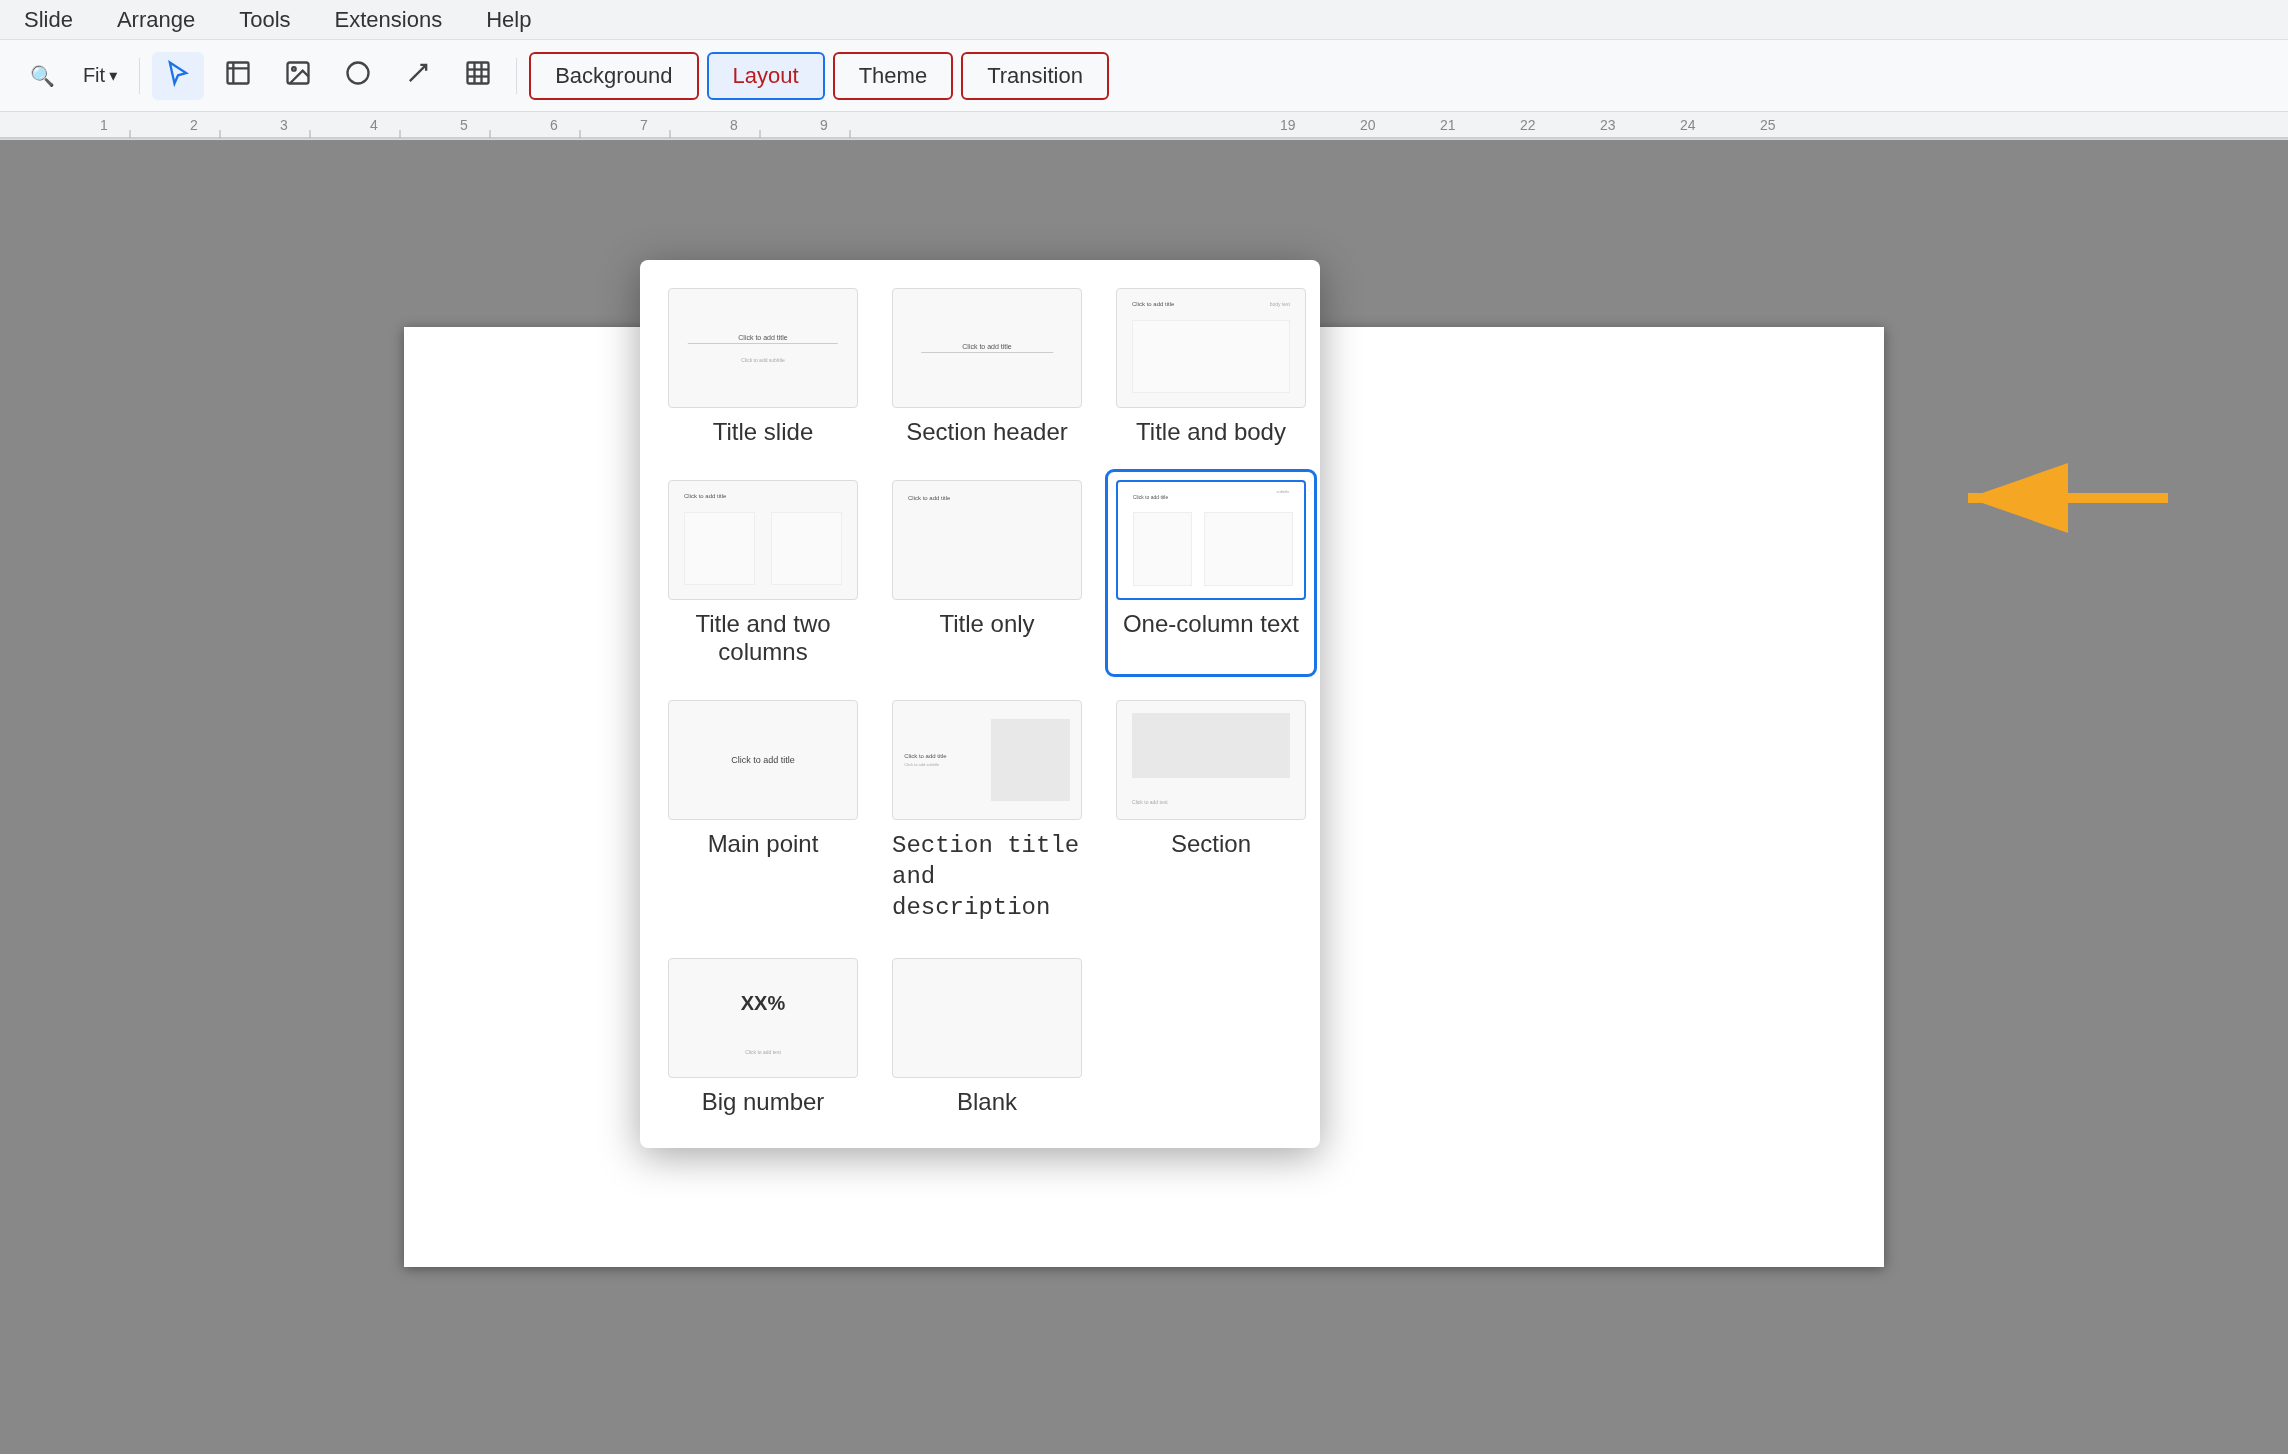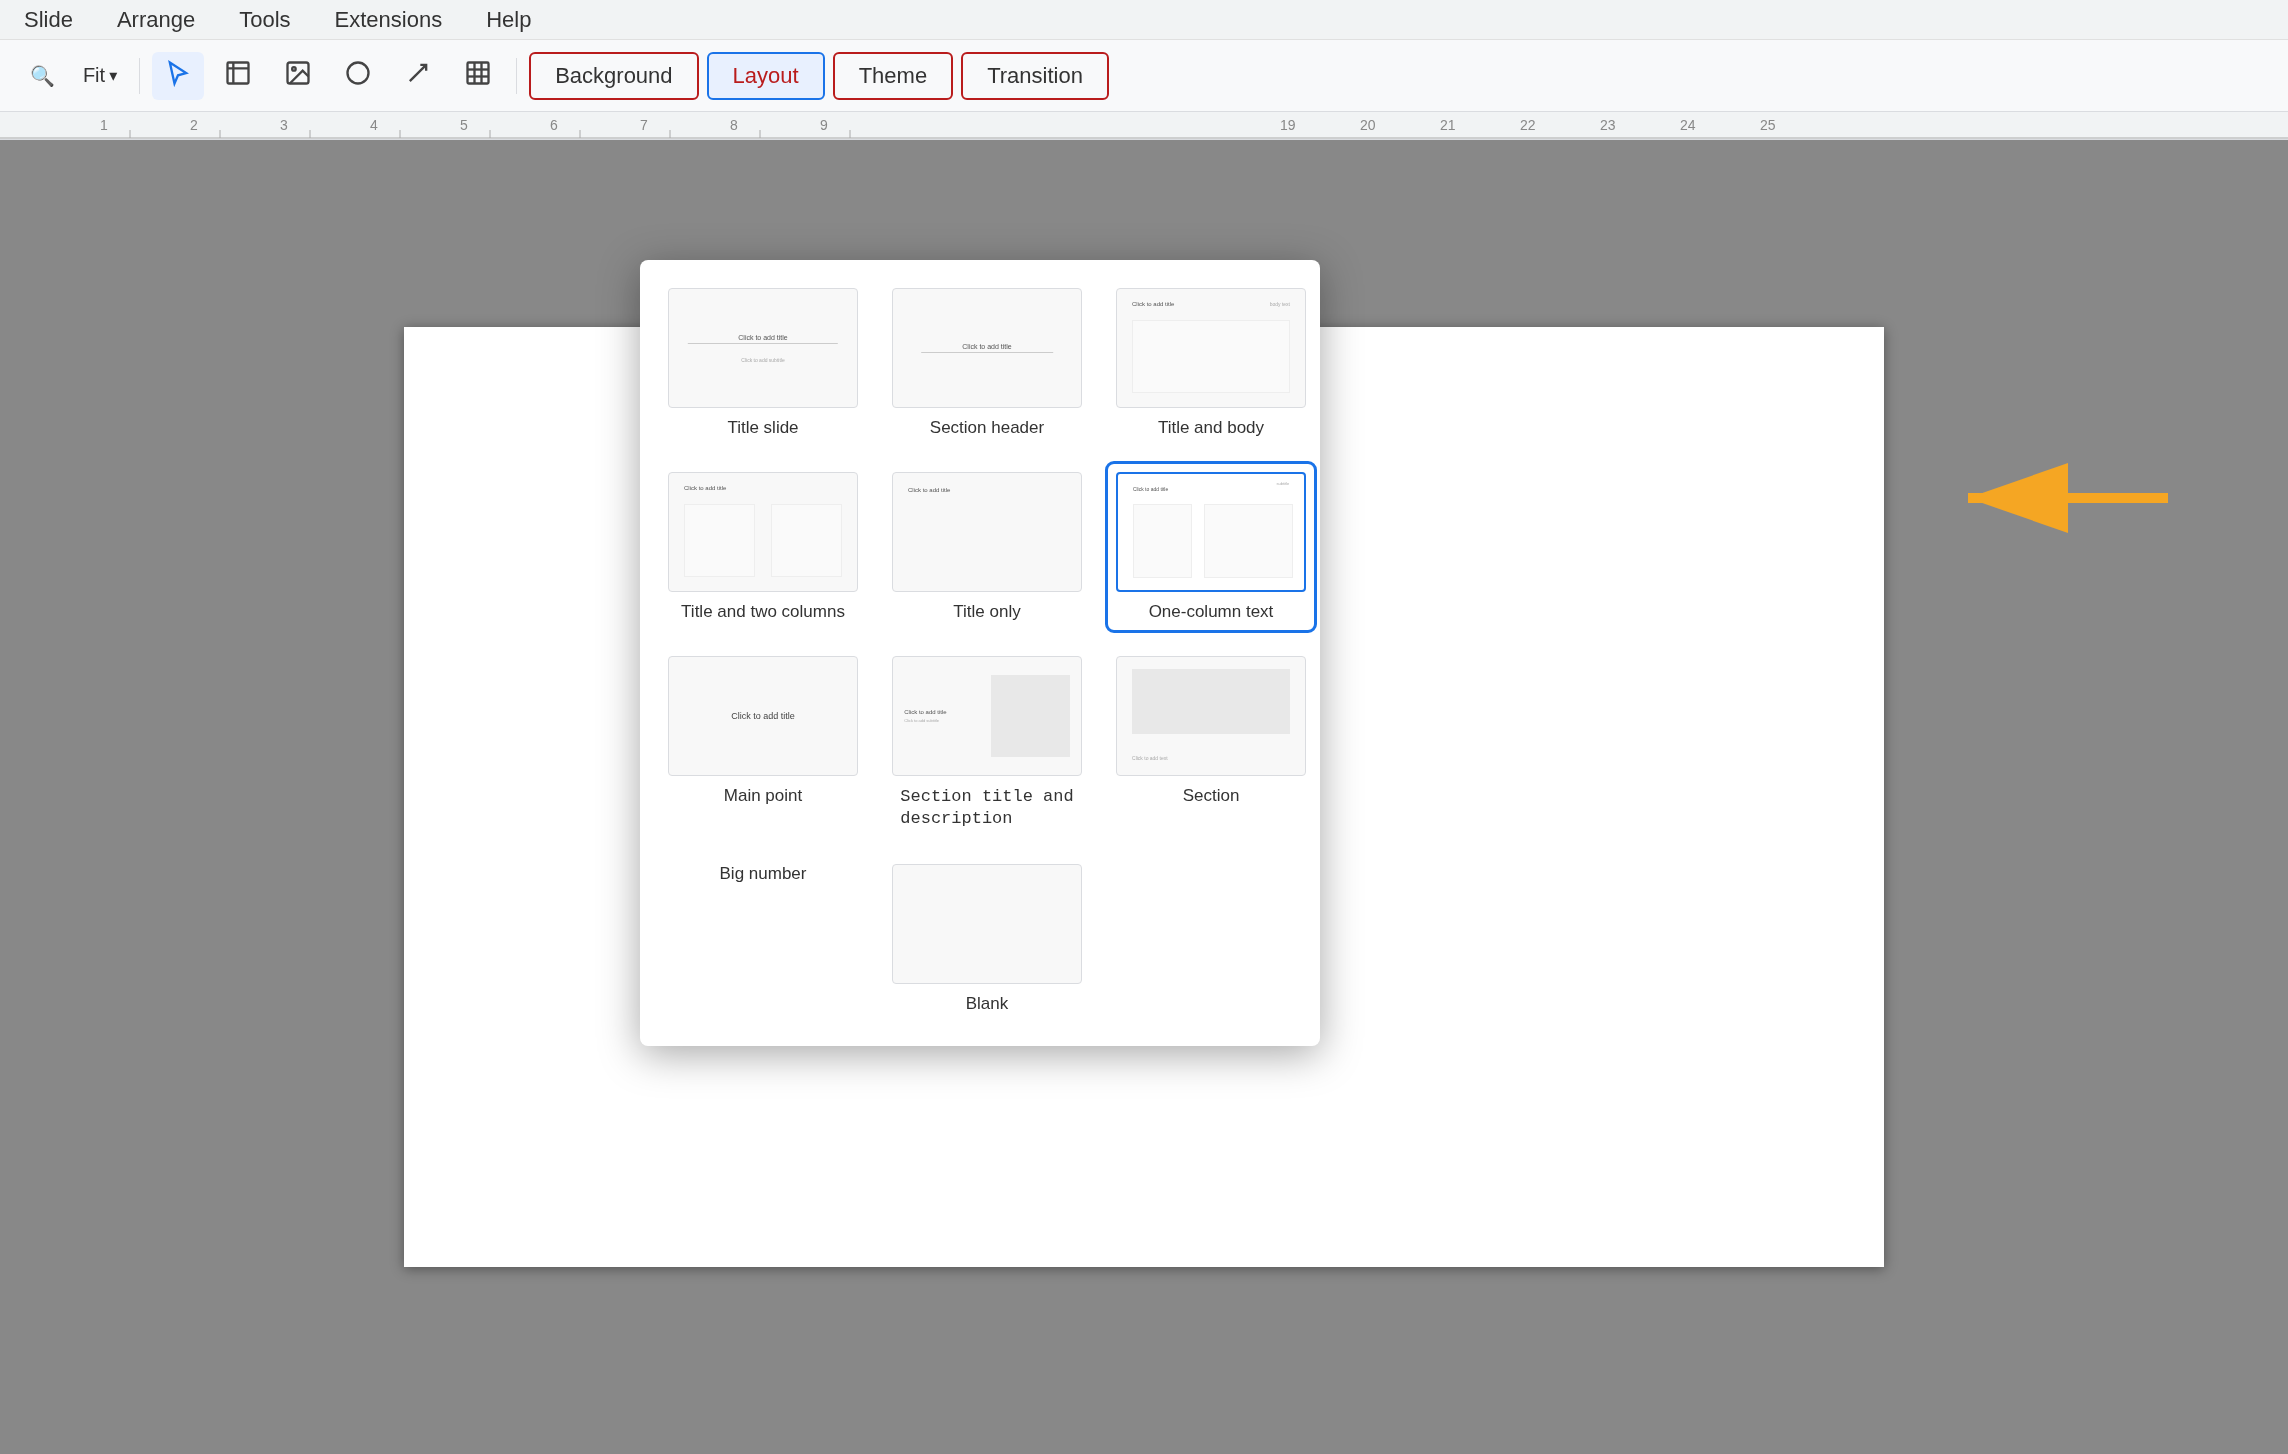--- a/index.html
+++ b/index.html
@@ -132,21 +132,21 @@
       background: white;
       border-radius: 4px;
       position: relative;
       overflow: hidden;
     }
     .layout-item.selected .layout-thumb {
       border: 2px solid #1a73e8;
     }
 
     .layout-label {
-      font-size: 17px;
+      font-size: 24px;
       color: #333;
       text-align: center;
       font-weight: 500;
     }
 
     
     .editor-area {
       position: absolute;
       top: 0;
       left: 0;
@@ -396,20 +396,24 @@
 
     <div class="layout-item">
       <div class="layout-thumb" style="background:#f8f8f8;">
         <div style="position:absolute; top:10%; left:8%; right:8%; height:55%; background:#e8e8e8;"></div>
         <div style="position:absolute; bottom:12%; left:8%; font-size:5px; color:#aaa;">Click to add text</div>
       </div>
       <span class="layout-label">Section</span>
     </div>
 
     <div class="layout-item">
+      <div class="layout-thumb" style="background:#f8f8f8;">
+        <div style="position:absolute; top:28%; left:50%; transform:translateX(-50%); font-size:20px; color:#333; font-weight:bold; white-space:nowrap;">XX%</div>
+        <div style="position:absolute; bottom:18%; left:50%; transform:translateX(-50%); font-size:5px; color:#aaa; white-space:nowrap;">Click to add text</div>
+      </div>
       <span class="layout-label">Big number</span>
     </div>
 
     <div class="layout-item">
       <div class="layout-thumb" style="background:#f8f8f8;"></div>
       <span class="layout-label">Blank</span>
     </div>
 
   </div>
 

